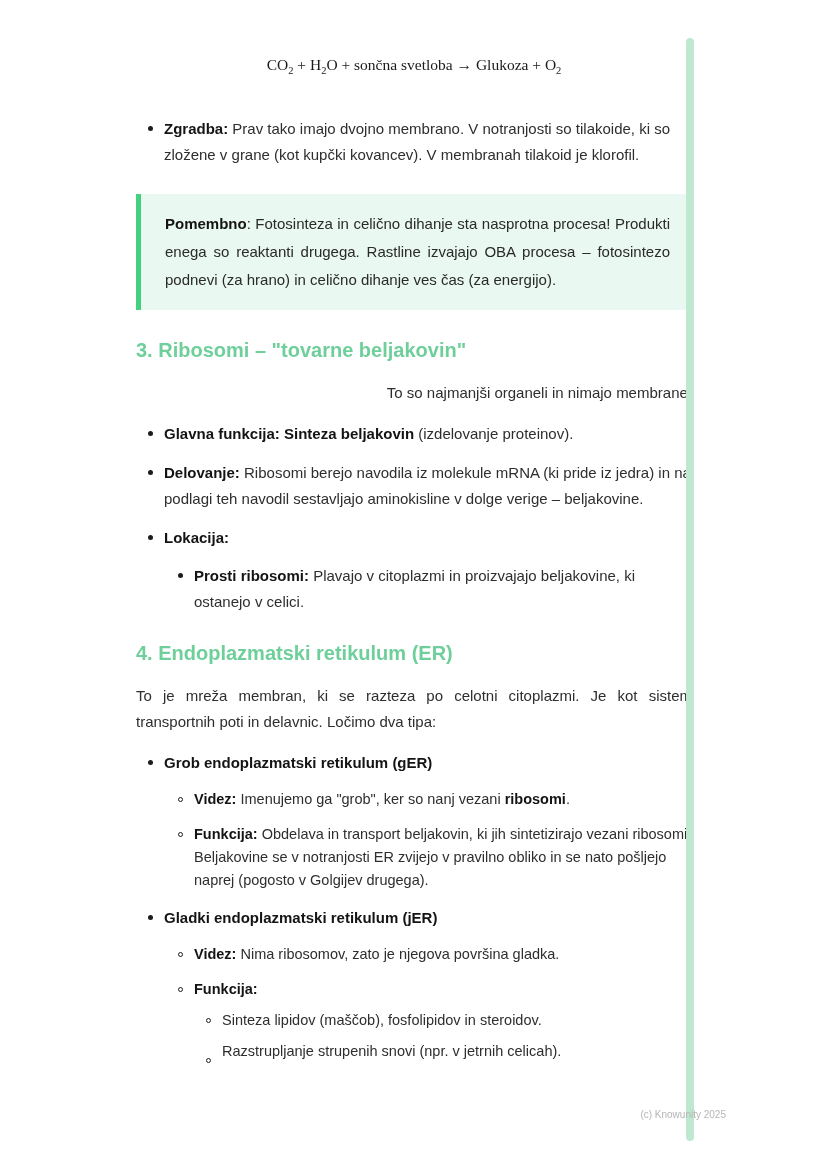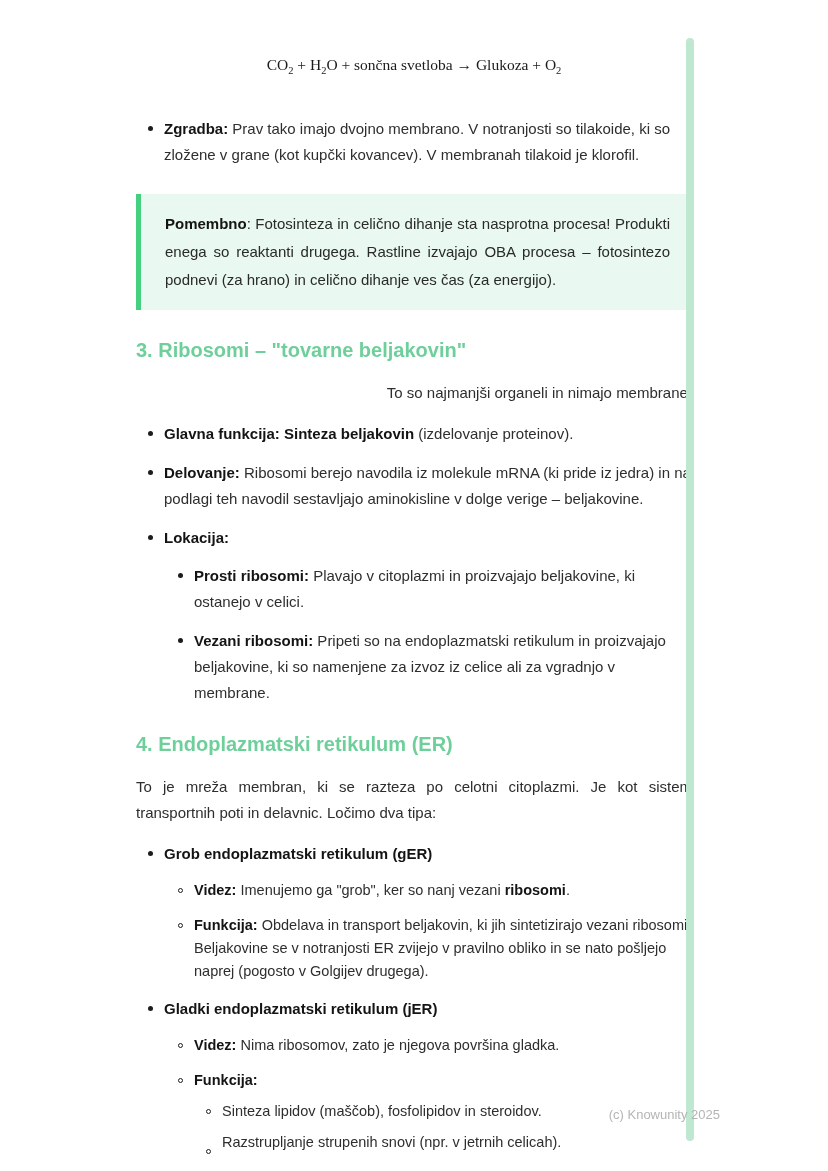--- a/index.html
+++ b/index.html
@@ -72,23 +72,23 @@
     color: var(--heading, #6fcf9b);
     margin: 26px 0 18px 0;
   }
   .intro { margin-bottom: 15px; text-align: right; }
   .intro.justify { text-align: justify; }
 
   .section-list { margin-bottom: 6px; }
 
   .footer {
     position: absolute;
-    right: 44px;
+    right: 38px;
     bottom: 50px;
-    font-size: 13px;
+    font-size: 10px;
     line-height: 12px;
     color: var(--footer, #b5b5b5);
     z-index: 2;
   }
 </style>
 </head>
 <body>
 
 <div class="page">
   <div class="accent-strip"></div>
@@ -121,24 +121,20 @@
         <div class="li-body"><b>Delovanje:</b><span> Ribosomi berejo navodila iz molekule mRNA (ki pride iz jedra) in na podlagi teh navodil sestavljajo aminokisline v dolge verige – beljakovine.</span></div>
       </div>
       <div class="li">
         <span class="marker disc"></span>
         <div class="li-body">
           <b>Lokacija:</b>
           <div class="list nested">
             <div class="li">
               <span class="marker disc"></span>
               <div class="li-body"><b>Prosti ribosomi:</b><span> Plavajo v citoplazmi in proizvajajo beljakovine, ki ostanejo v celici.</span></div>
-            </div>
-            <div class="li">
-              <span class="marker disc"></span>
-              <div class="li-body"><b>Vezani ribosomi:</b><span> Pripeti so na endoplazmatski retikulum in proizvajajo beljakovine, ki so namenjene za izvoz iz celice ali za vgradnjo v membrane.</span></div>
             </div>
           </div>
         </div>
       </div>
     </div>
 
     <h2 class="h2">4. Endoplazmatski retikulum (ER)</h2>
     <p class="intro justify">To je mreža membran, ki se razteza po celotni citoplazmi. Je kot sistem transportnih poti in delavnic. Ločimo dva tipa:</p>
 
     <div class="list lvl1 section-list">

